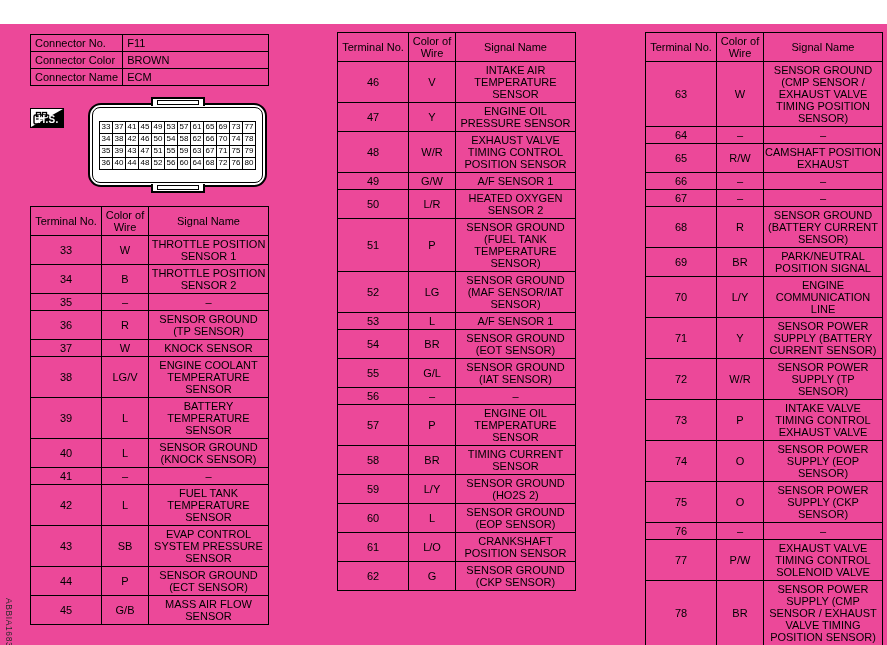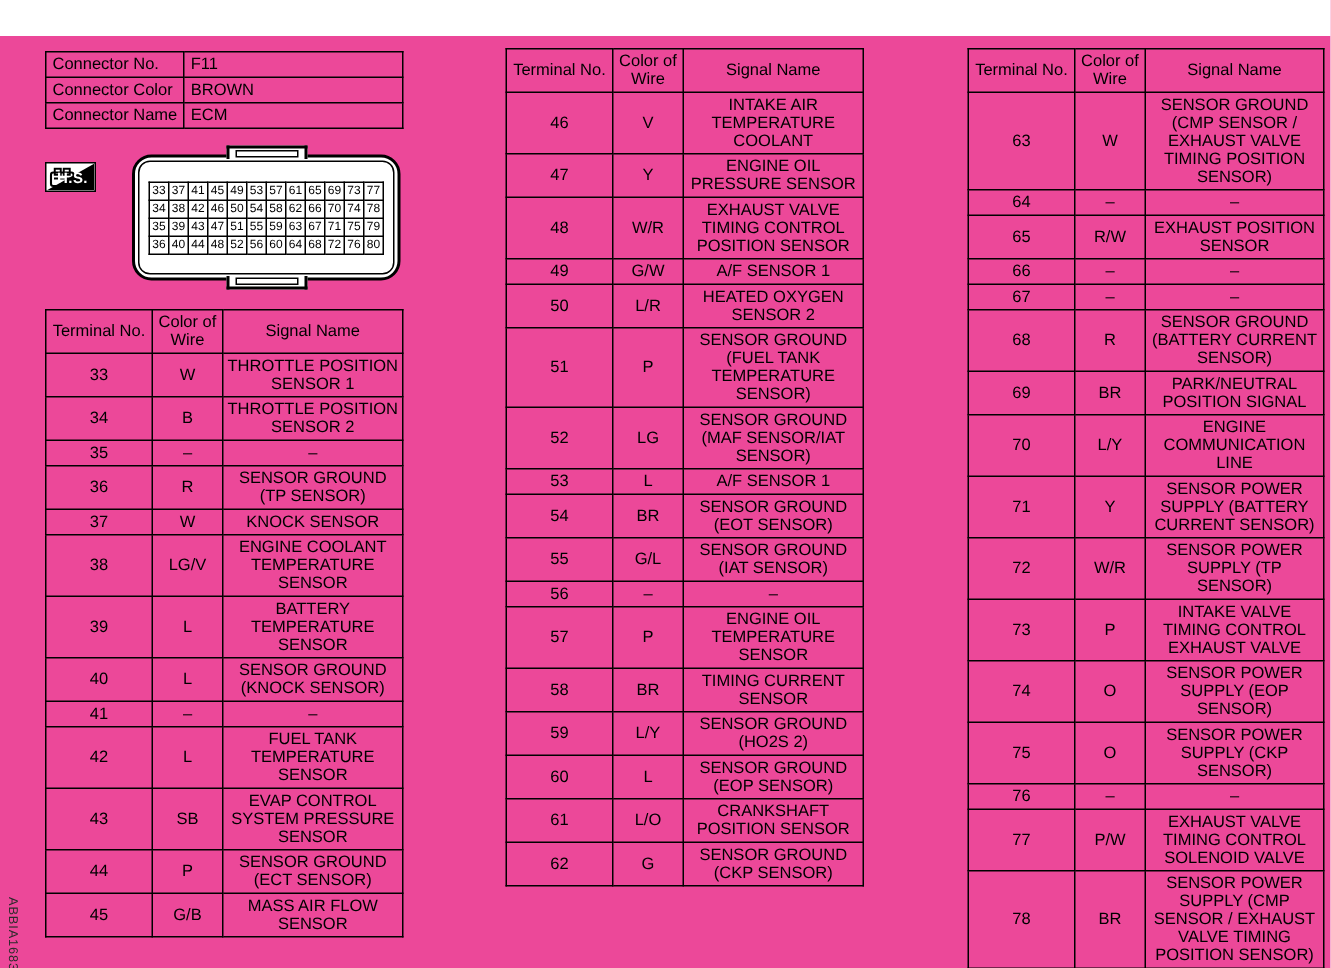--- a/index.html
+++ b/index.html
@@ -337,21 +337,21 @@
         <tr>
           <th>Terminal No.</th>
           <th>Color of Wire</th>
           <th>Signal Name</th>
         </tr>
       </thead>
       <tbody>
           <tr>
             <td>46</td>
             <td>V</td>
-            <td>INTAKE AIR TEMPERATURE COOLANT</td>
+            <td>INTAKE AIR TEMPERATURE SENSOR</td>
           </tr>
           <tr>
             <td>47</td>
             <td>Y</td>
             <td>ENGINE OIL PRESSURE SENSOR</td>
           </tr>
           <tr>
             <td>48</td>
             <td>W/R</td>
             <td>EXHAUST VALVE TIMING CONTROL POSITION SENSOR</td>
@@ -451,21 +451,21 @@
             <td>SENSOR GROUND (CMP SENSOR / EXHAUST VALVE TIMING POSITION SENSOR)</td>
           </tr>
           <tr>
             <td>64</td>
             <td>–</td>
             <td>–</td>
           </tr>
           <tr>
             <td>65</td>
             <td>R/W</td>
-            <td>EXHAUST POSITION SENSOR</td>
+            <td>CAMSHAFT POSITION EXHAUST</td>
           </tr>
           <tr>
             <td>66</td>
             <td>–</td>
             <td>–</td>
           </tr>
           <tr>
             <td>67</td>
             <td>–</td>
             <td>–</td>

